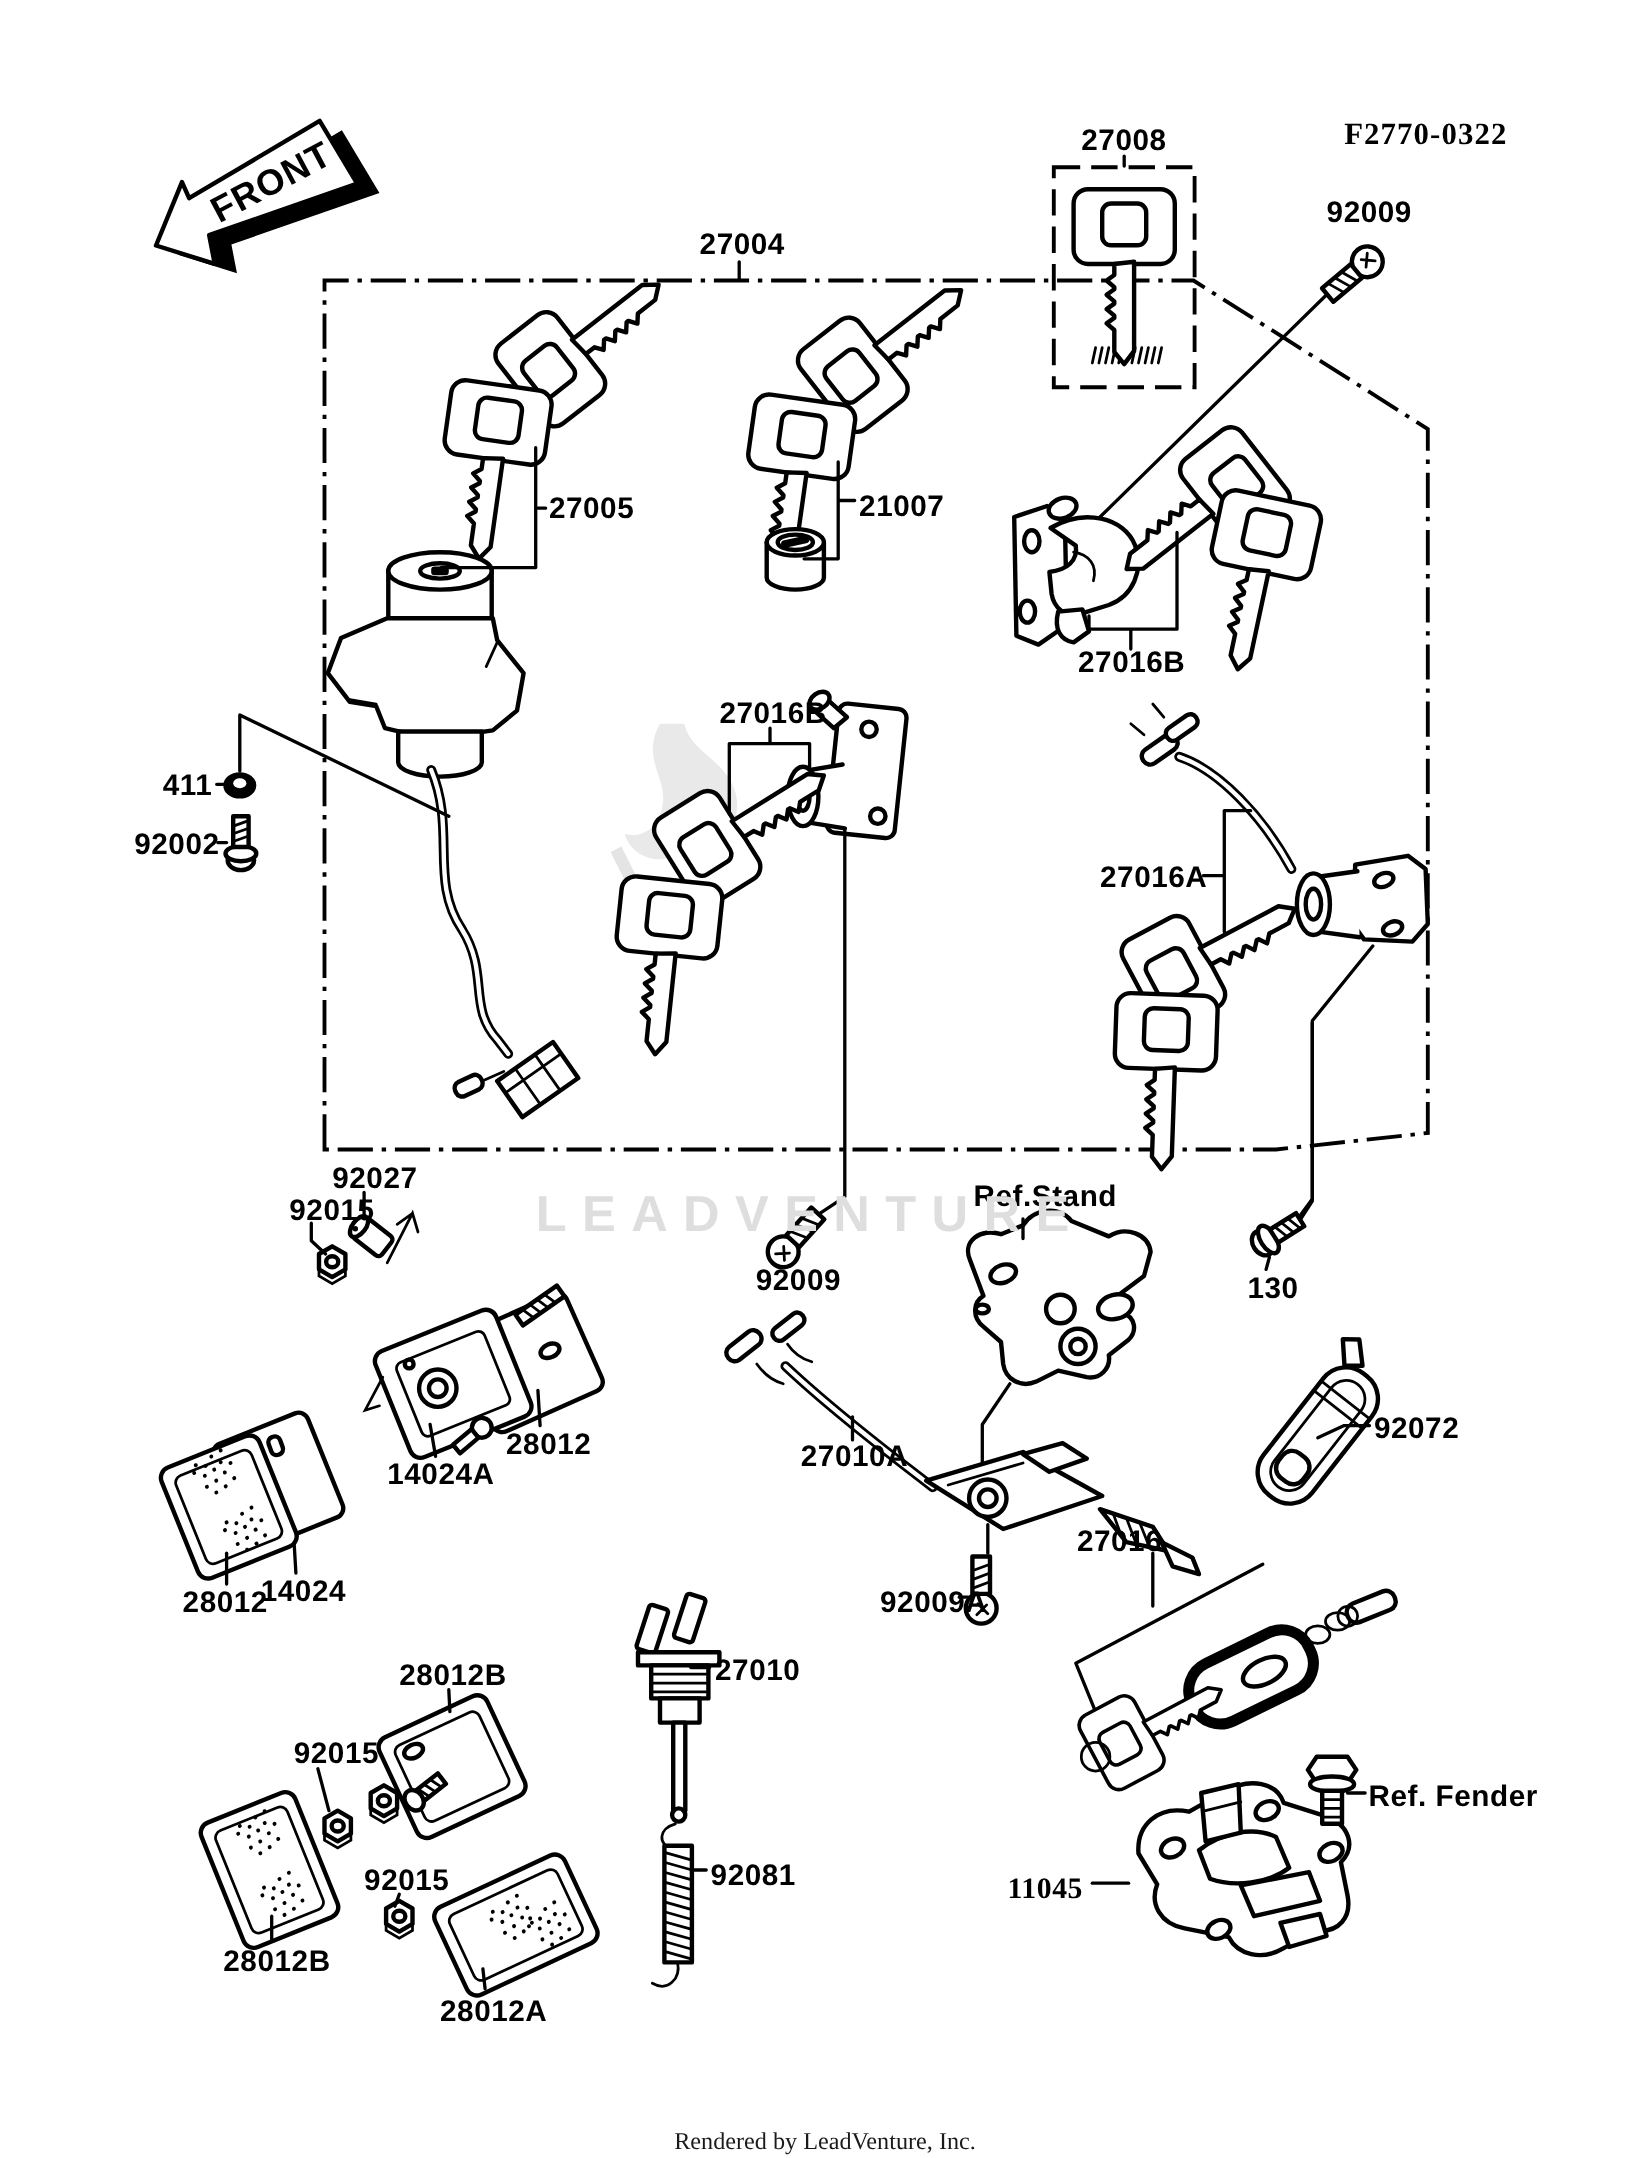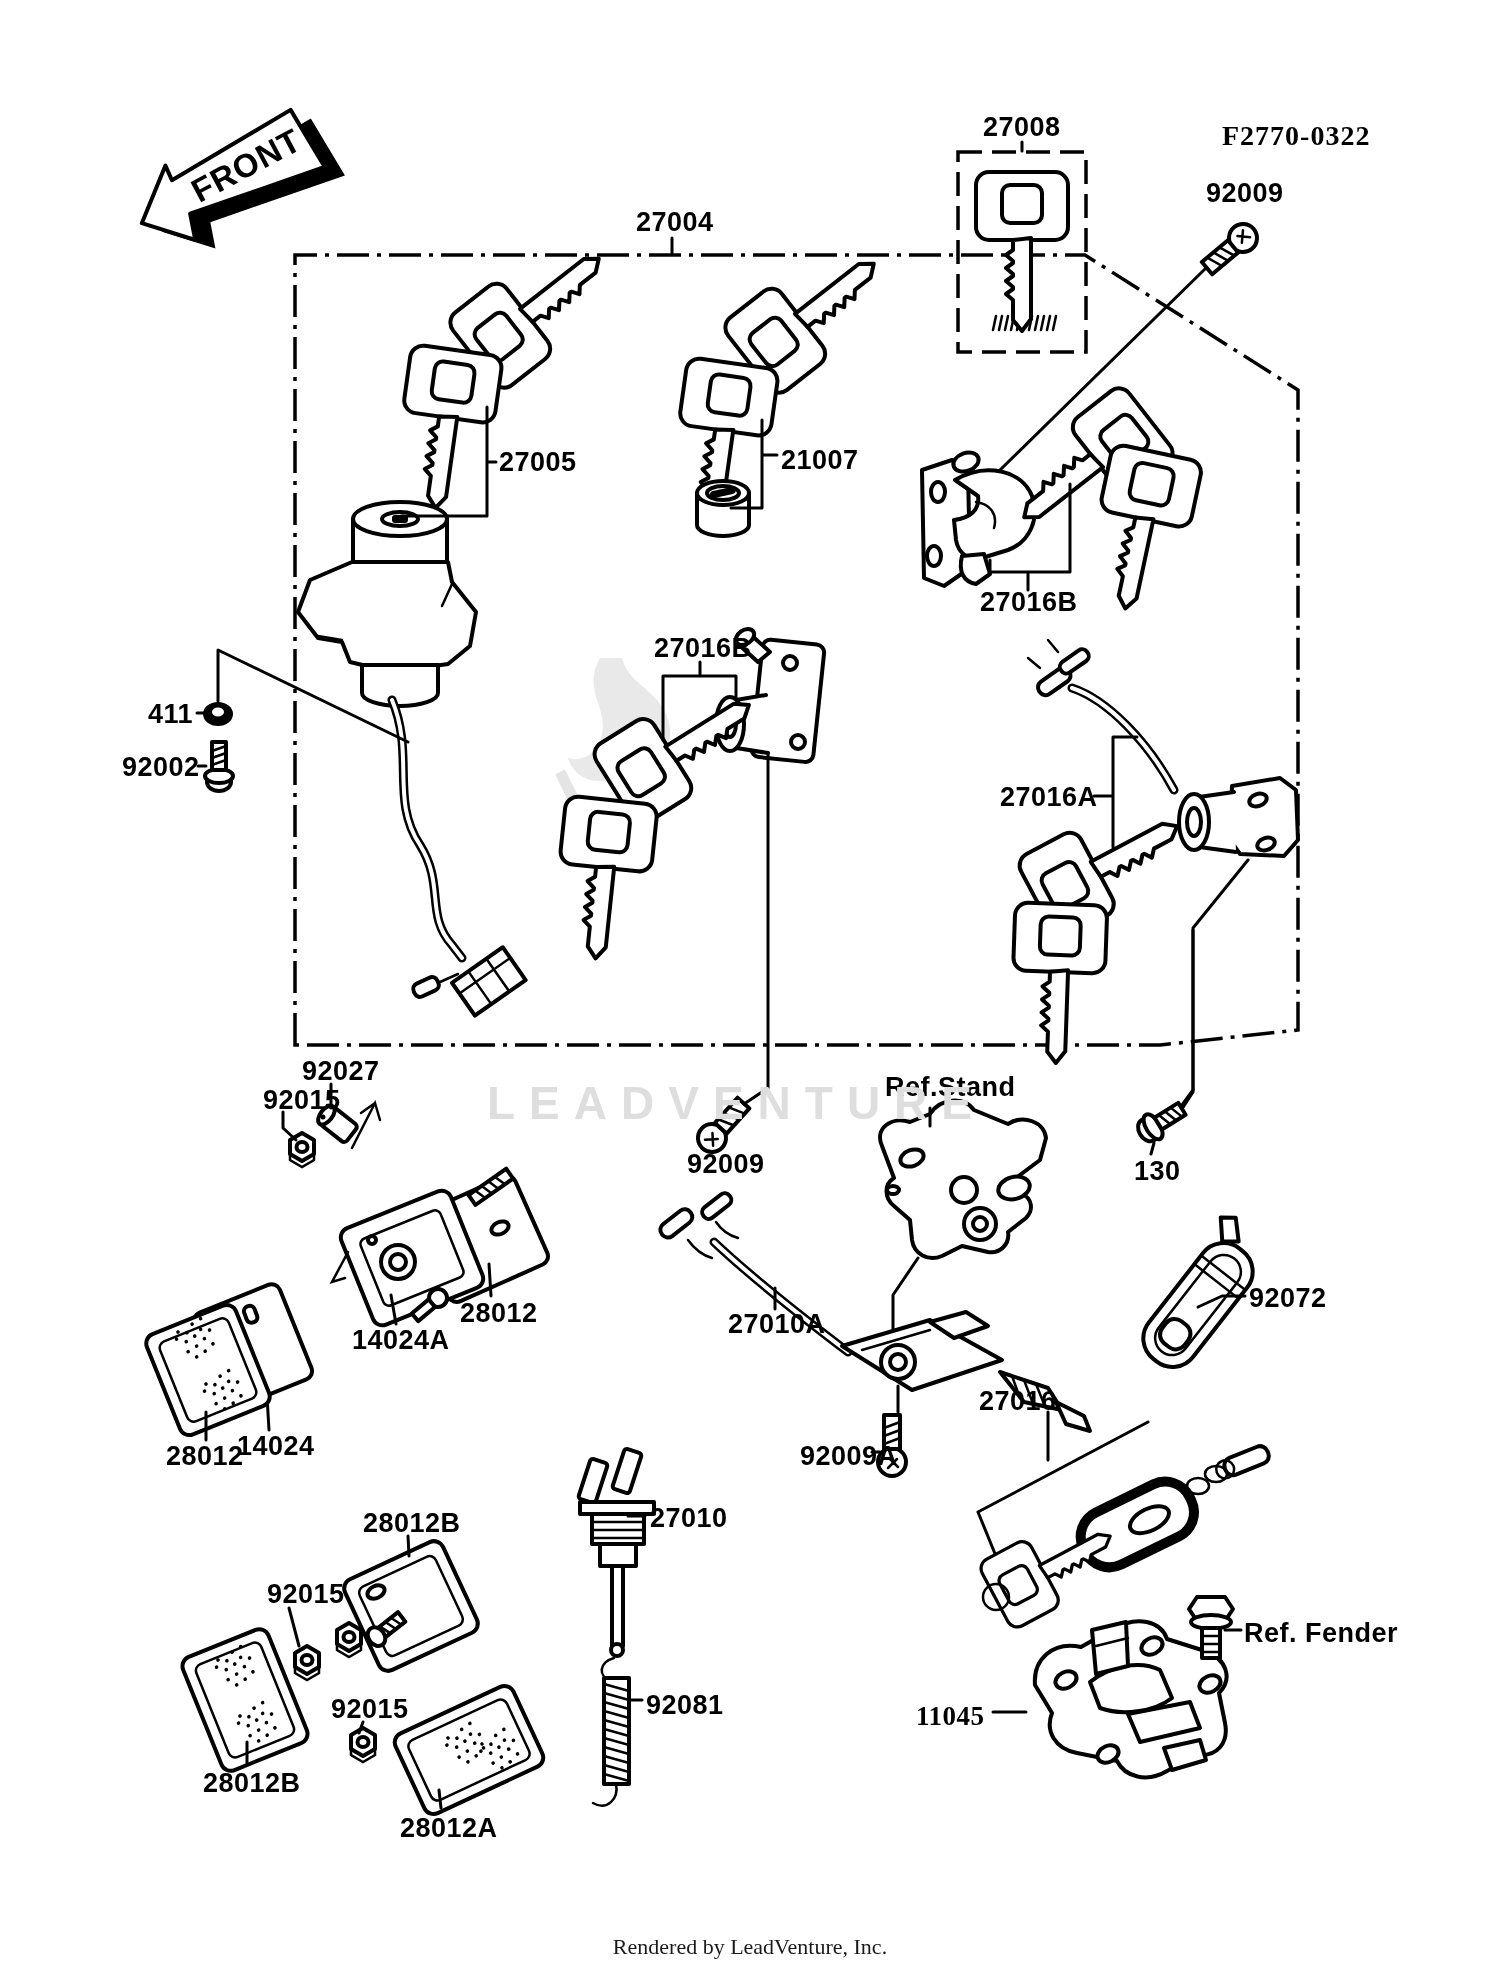--- a/index.html
+++ b/index.html
@@ -399,21 +399,21 @@
     <path class="w" d="M1197,1597 h28 l8,12 -8,12 h-28 l-8,-12 Z"></path>
     <ellipse class="w" cx="1211" cy="1622" rx="20" ry="7"></ellipse>
     <rect class="w" x="1202" y="1628" width="18" height="30"></rect>
     <path class="thin" d="M1202,1636 h18 M1202,1644 h18 M1202,1652 h18"></path>
     <path class="leader" d="M1225,1630 h16"></path>
   </g>
 </svg>
 
 <div class="label-layer">
       <div class="plabel" style="left: 983px; top: 112px;">27008</div>
-      <div class="plabel serif" style="left: 1222px; top: 120px; text-align: right;">F2770-0322</div>
+      <div class="plabel serif" style="left: 1222px; top: 107px; text-align: right;">F2770-0322</div>
       <div class="plabel" style="left: 1206px; top: 178px;">92009</div>
       <div class="plabel" style="left: 636px; top: 207px;">27004</div>
       <div class="plabel" style="left: 499px; top: 447px;">27005</div>
       <div class="plabel" style="left: 781px; top: 445px; text-align: right;">21007</div>
       <div class="plabel" style="left: 980px; top: 587px;">27016B</div>
       <div class="plabel" style="left: 654px; top: 633px;">27016B</div>
       <div class="plabel" style="left: 1000px; top: 782px;">27016A</div>
       <div class="plabel" style="left: 148px; top: 699px;">411</div>
       <div class="plabel" style="left: 122px; top: 752px;">92002</div>
       <div class="plabel" style="left: 302px; top: 1056px;">92027</div>

